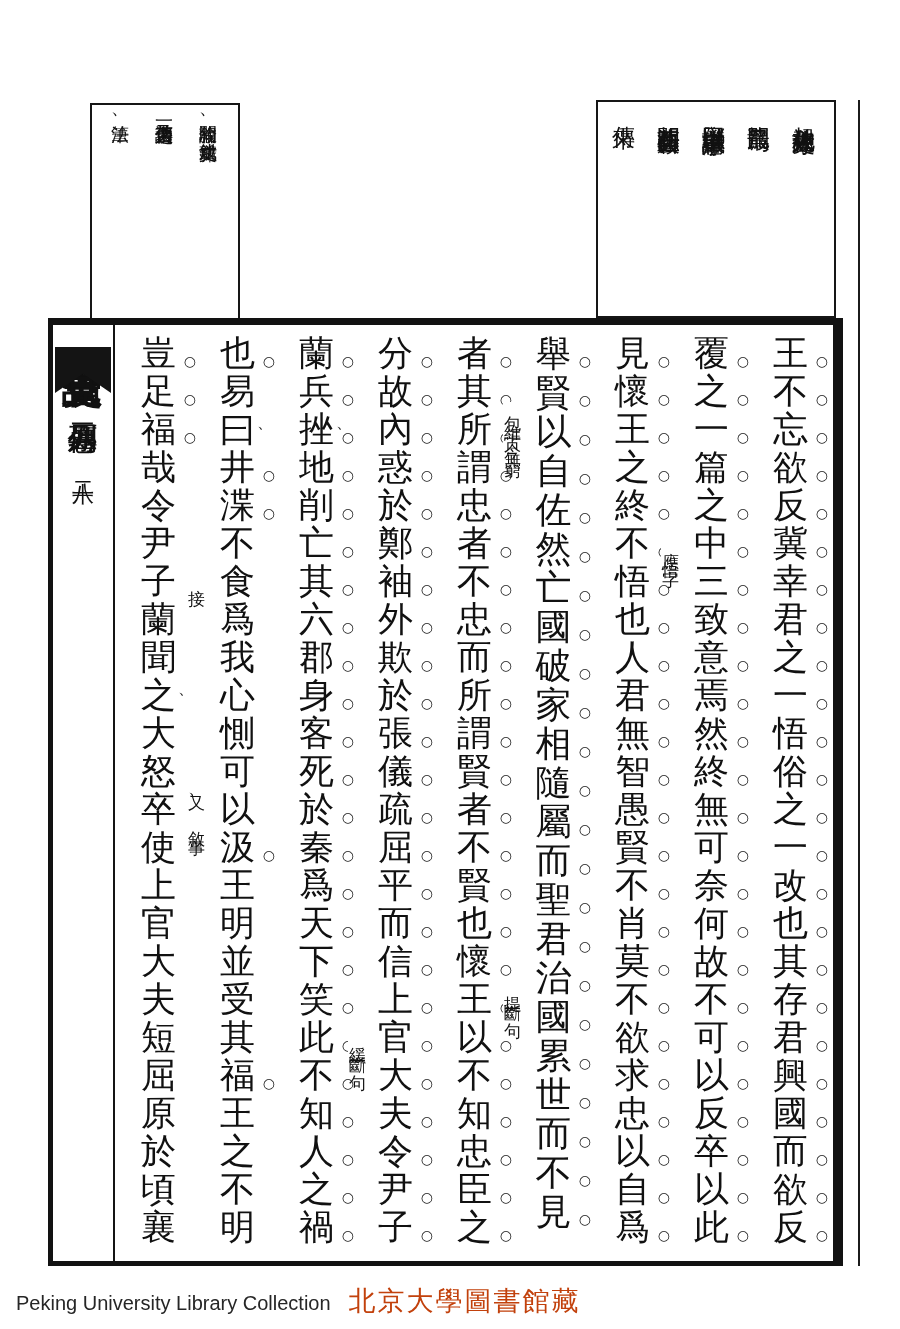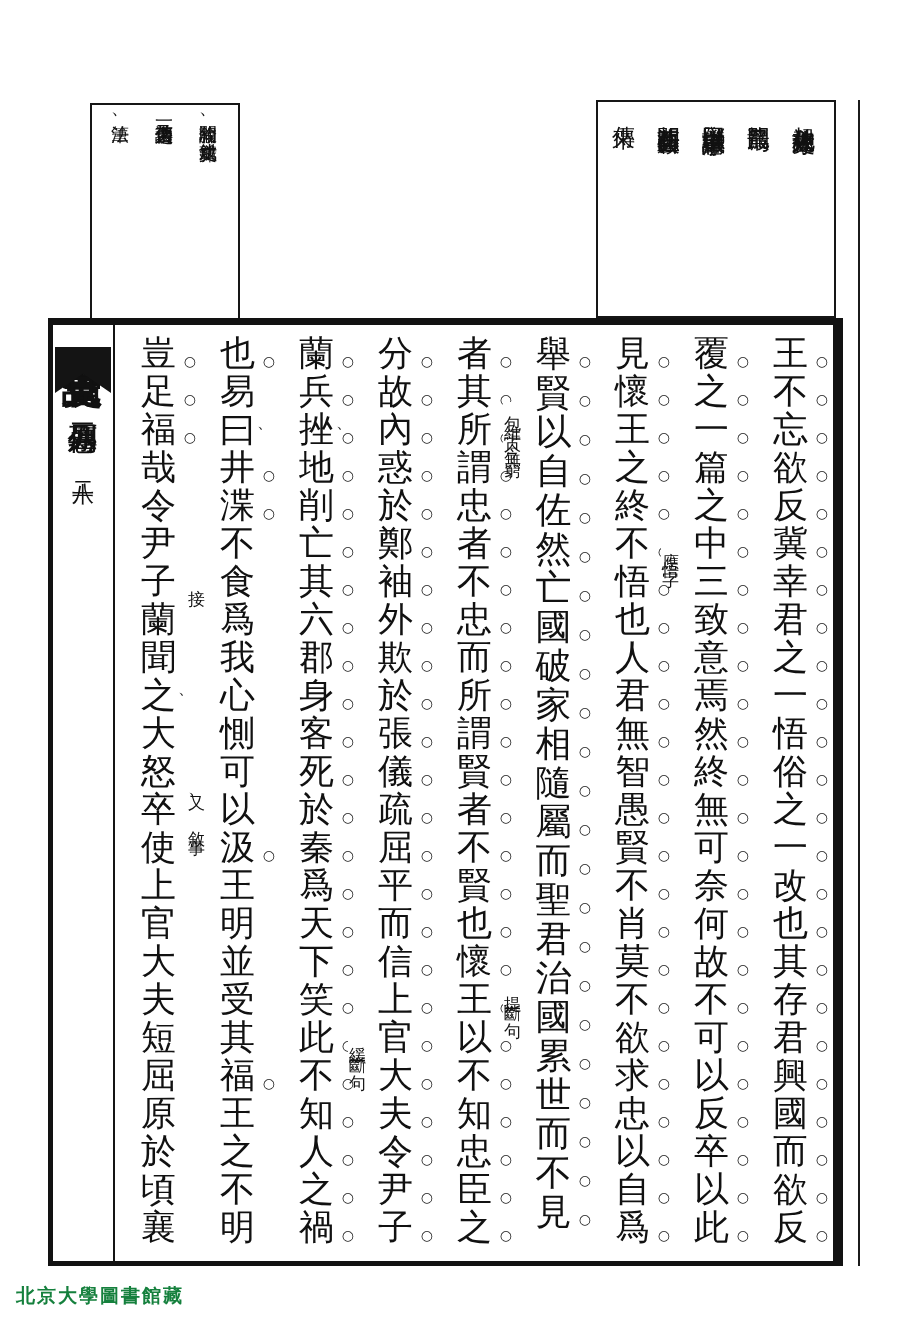--- a/index.html
+++ b/index.html
@@ -47,21 +47,21 @@
   .p-mark{position:absolute;right:4px;top:-6px;font-size:16px;color:#1a1a1a;}
   .col-note{position:absolute;writing-mode:vertical-rl;text-orientation:upright;
     font-size:17px;line-height:19px;letter-spacing:9px;background:#fff;z-index:3;white-space:nowrap;}
   .note-right{right:-8px;}
   .note-left{left:-8px;}
 
   
   .footer{position:absolute;left:16px;top:1283px;width:870px;display:flex;
     align-items:baseline;gap:18px;}
   .footer-en{font-family:"Liberation Sans", sans-serif;font-size:20px;color:#262626;}
-  .footer-zh{font-size:19px;color:#15803d;letter-spacing:2px;font-weight:bold;}
+  .footer-zh{font-size:27px;color:#c2410c;letter-spacing:2px;}
 </style>
 </head>
 <body>
 
 <div class="note-box left-note-box">
   <div class="note-col">論敘相間、錯雜成文、</div>
   <div class="note-col">合伯夷傳讀之又一</div>
   <div class="note-col">筆法、</div>
 </div>
 
@@ -319,14 +319,15 @@
         <div class="char-cell" style="height: 38px; line-height: 38px; font-size: 35px;"><span class="glyph">於</span></div>
         <div class="char-cell" style="height: 38px; line-height: 38px; font-size: 35px;"><span class="glyph">頃</span></div>
         <div class="char-cell" style="height: 38px; line-height: 38px; font-size: 35px;"><span class="glyph">襄</span></div>
         <div class="col-note note-right" style="top: 242px;">接</div>
         <div class="col-note note-right" style="top: 448px;">又、敘事</div>
       </div>
     </div>
 </div>
 
 <div class="footer">
+  <span class="footer-en">Peking University Library Collection</span>
   <span class="footer-zh">北京大學圖書館藏</span>
 </div>
 
 </body></html>

